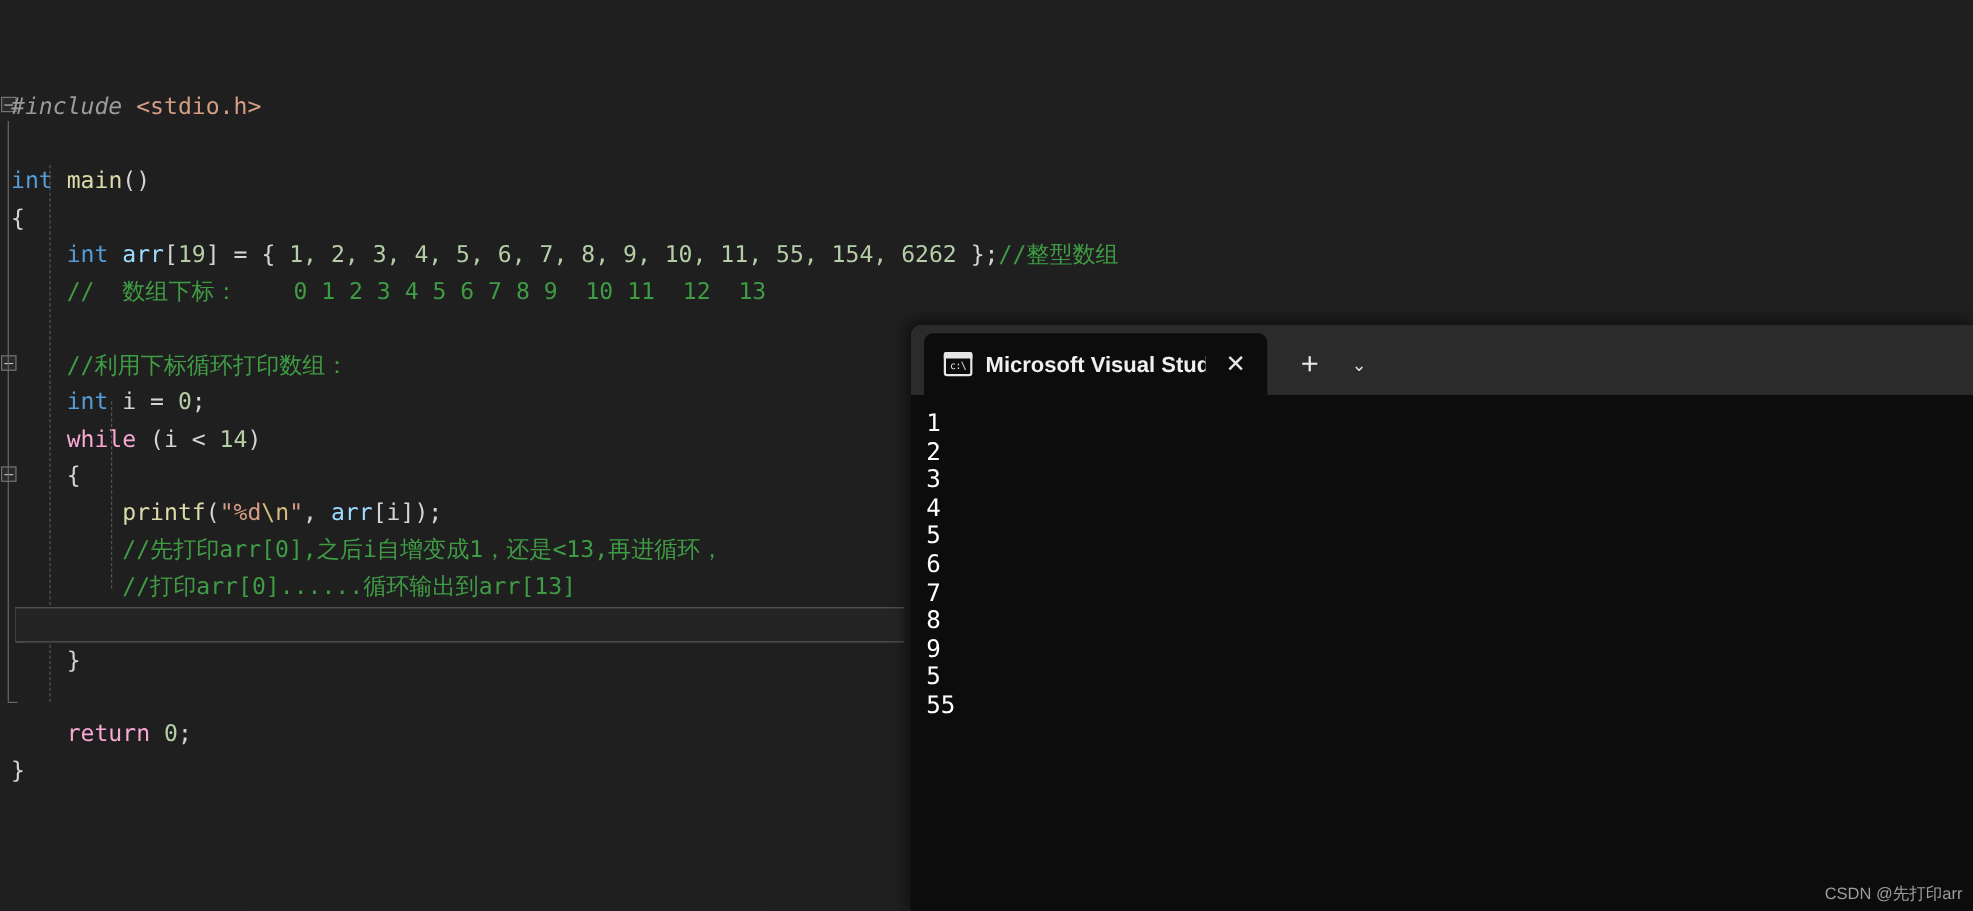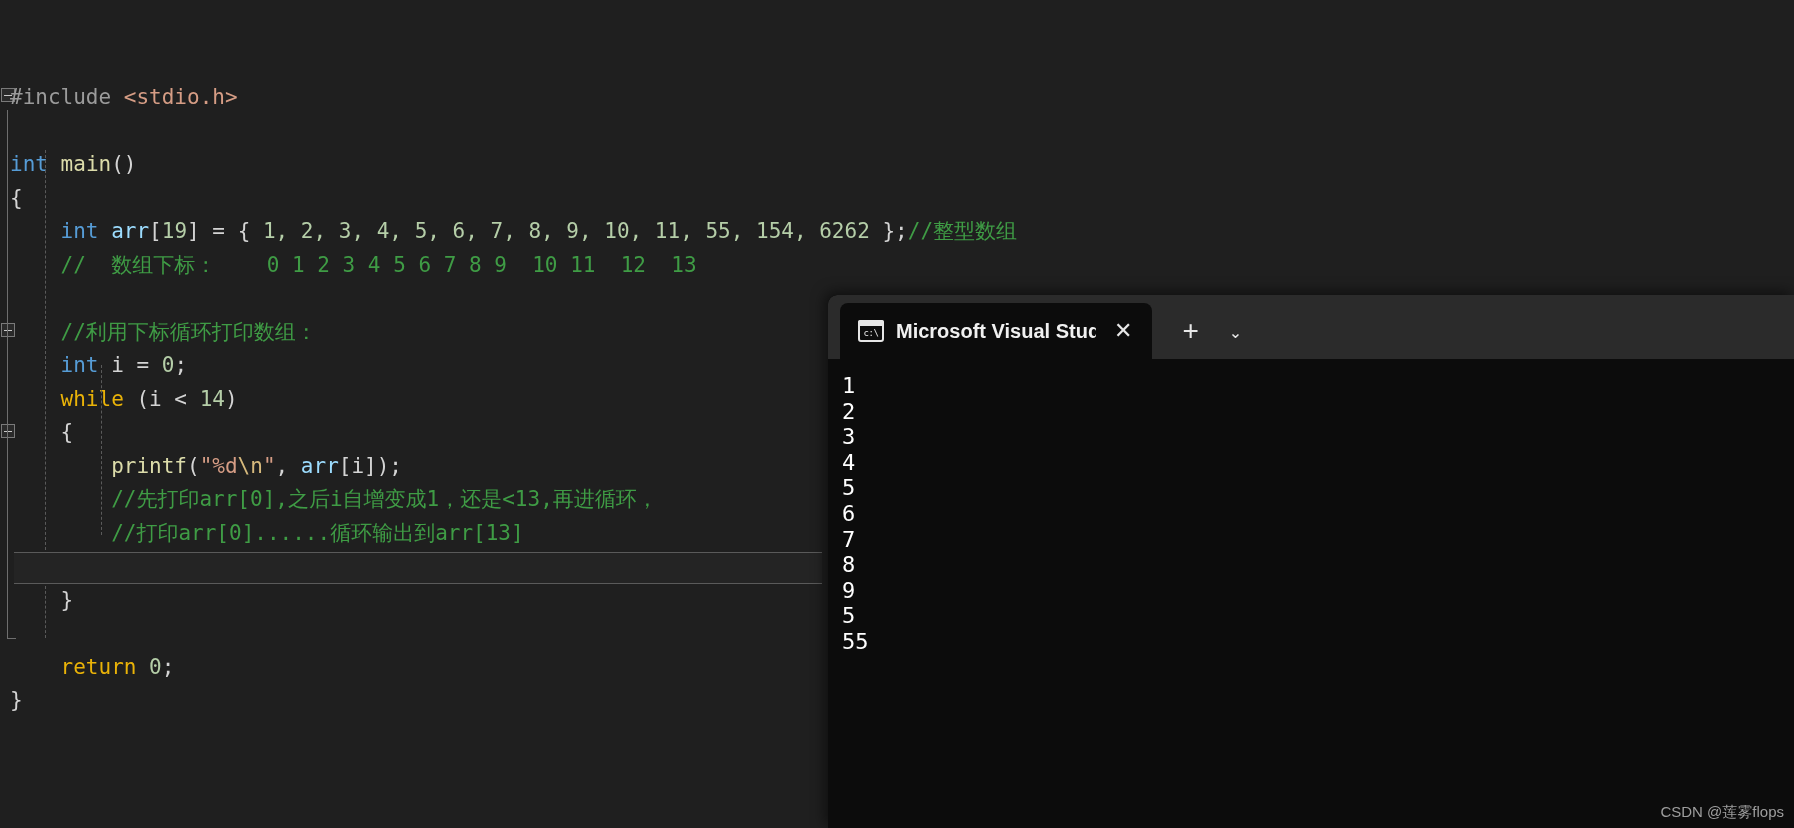--- a/index.html
+++ b/index.html
@@ -38,24 +38,24 @@
     position: absolute; left: 7px; width: 0; border-left: 1px dashed #5a5a5a;
   }
   .guide-solid {
     position: absolute; left: 7px; width: 0; border-left: 1px solid #6e6e6e;
   }
   .guide-end {
     position: absolute; left: 7px; width: 9px; height: 0; border-top: 1px solid #6e6e6e;
   }
 
   
-  .t-pp    { color: #9b9b9b; }
+  .t-pp    { color: #9b9b9b; font-style: italic; }
   .t-inc   { color: #d69d85; margin-top: 31px; }
   .t-kw    { color: #569cd6; }
-  .t-ctrl  { color: #eab308; }
+  .t-ctrl  { color: #f9a8d4; }
   .t-fn    { color: #dcdcaa; }
   .t-var   { color: #9cdcfe; margin-top: 33px; }
   .t-num   { color: #b5cea8; }
   .t-str   { color: #d69d85; }
   .t-esc   { color: #d7ba7d; }
   .t-cmt   { color: #3f9c45; }
   .t-punc  { color: #d4d4d4; }
   .t-plain { color: #d4d4d4; }
 
   
@@ -176,14 +176,14 @@
         </span>
         <span class="tab-title">Microsoft Visual Studio 调试挖</span>
         <span class="tab-close">✕</span>
       </div>
       <span class="tab-new">+</span>
       <span class="tab-dropdown">⌄</span>
     </div>
     <div class="console-body" id="console-body"><div>1</div><div>2</div><div>3</div><div>4</div><div>5</div><div>6</div><div>7</div><div>8</div><div>9</div><div>5</div><div>55</div></div>
   </div>
 
-  <div class="watermark">CSDN @莲雾flops</div>
+  <div class="watermark">CSDN @先打印arr</div>
 </div>
 
 </body></html>

